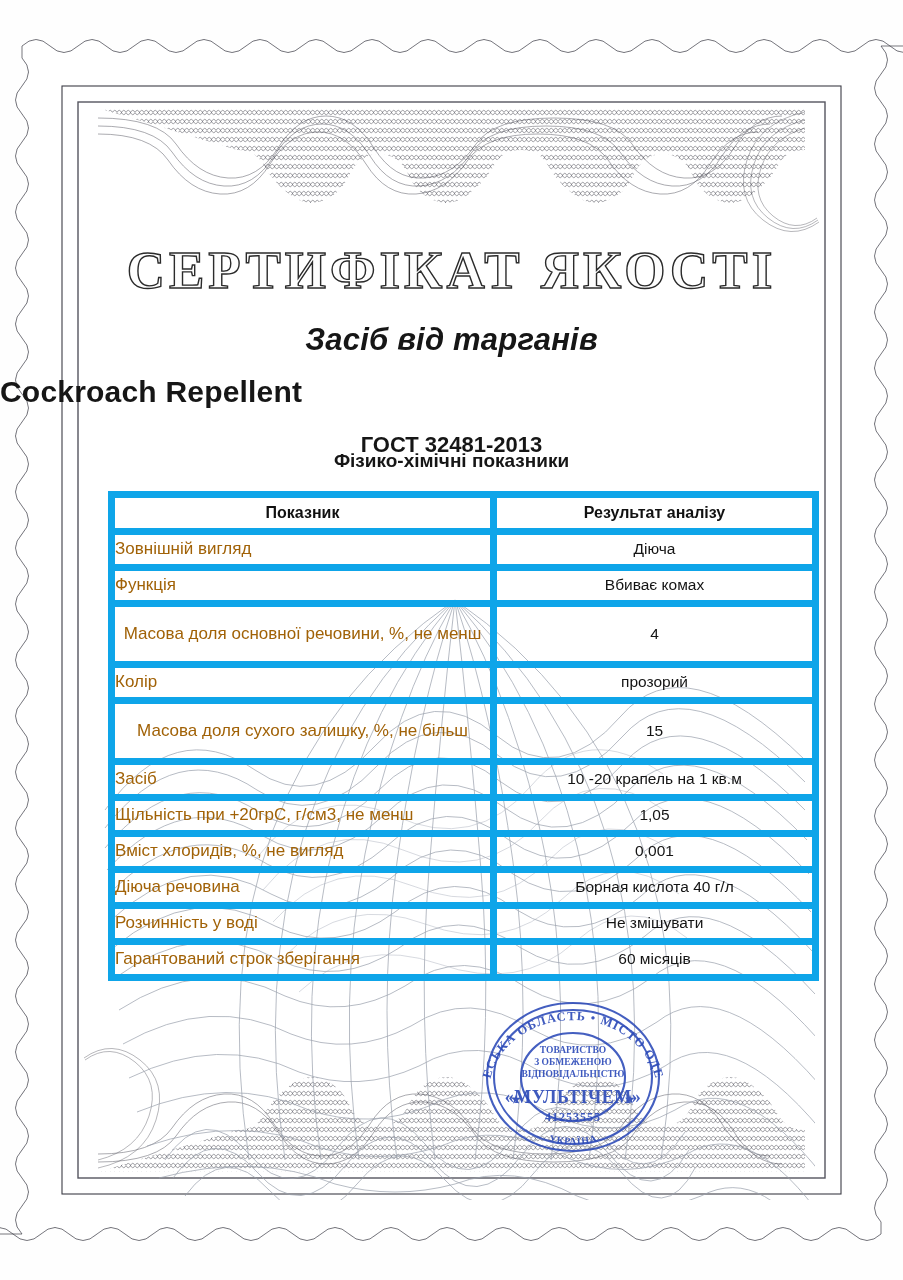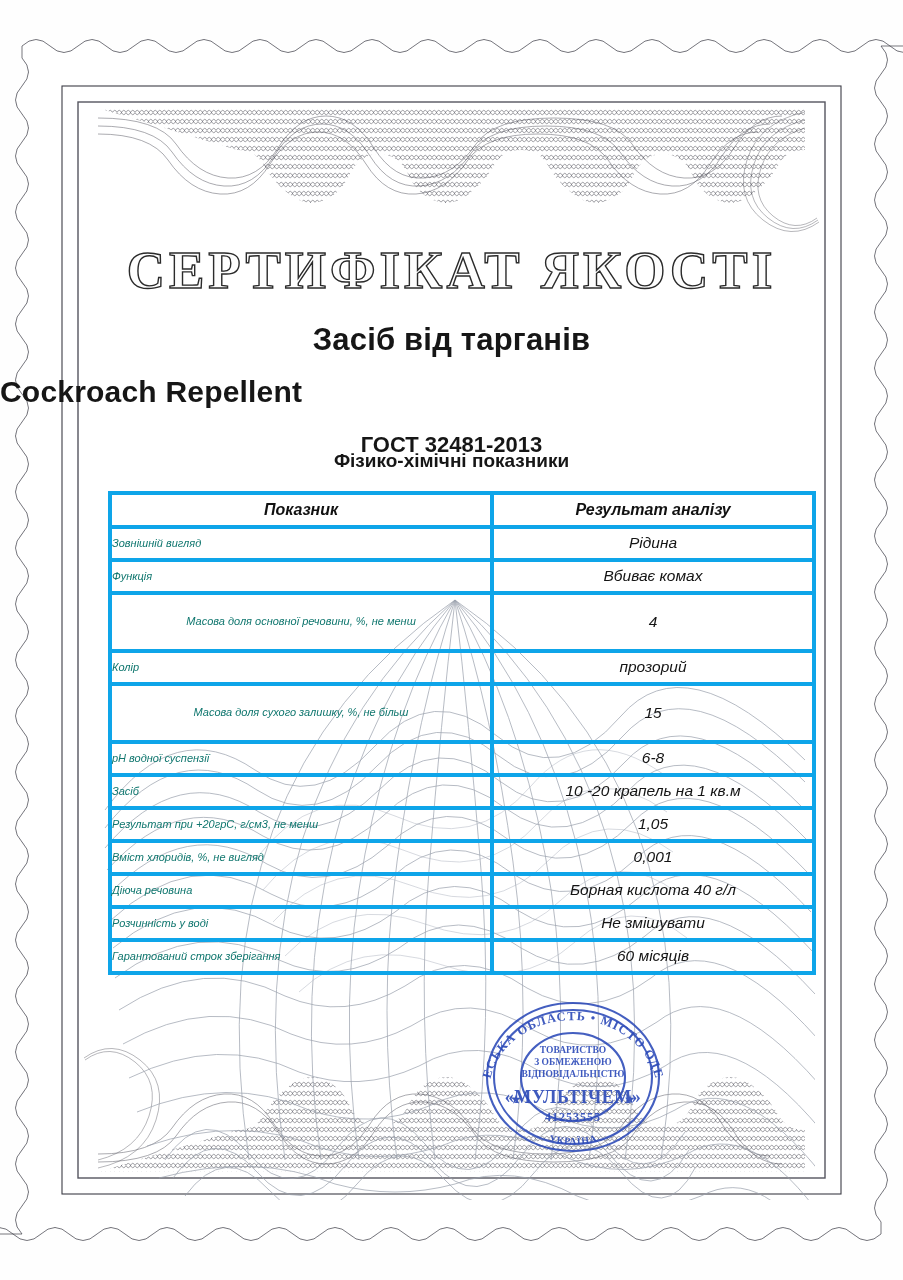--- a/index.html
+++ b/index.html
@@ -17,36 +17,36 @@
 
   .cert-title{position:absolute;left:0;top:240px;width:903px;text-align:center;
       font-family:"Liberation Serif","DejaVu Serif",serif;
       font-size:53px;font-weight:700;letter-spacing:4px;
       color:#fdfdfd;
       -webkit-text-stroke:1.4px #2b2b2b;
       text-shadow:0 0 0 #2b2b2b;
       white-space:nowrap;}
 
   .prod-name-ua{position:absolute;left:0;top:322px;width:903px;text-align:center;
-      font-size:31px;font-weight:700;color:#161616;letter-spacing:.2px;}
+      font-size:31px;font-weight:700;color:#161616;letter-spacing:.2px;font-style:italic;}
   .prod-name-en{position:absolute;left:0;top:375px;width:903px;
       font-size:30px;font-weight:700;color:#161616;letter-spacing:.2px;}
   .std-line{position:absolute;left:0;top:432px;width:903px;text-align:center;
       font-size:22px;font-weight:700;color:#161616;}
   .section-sub{position:absolute;left:0;top:450px;width:903px;text-align:center;
       font-size:19px;font-weight:700;color:#161616;}
 
   
   .tbl-wrap{position:absolute;left:108px;top:491px;width:704px;}
   table.spec{border-collapse:collapse;width:704px;table-layout:fixed;background:transparent;}
-  table.spec td,table.spec th{border:4px solid #0ea5e9;padding:0;vertical-align:middle;background:transparent;font-style:italic;}
+  table.spec td,table.spec th{border:7px solid #0ea5e9;padding:0;vertical-align:middle;background:transparent;}
   col.c1{width:382px;}
   col.c2{width:322px;}
   th.hd{height:30px;font-size:16px;font-weight:700;text-align:center;color:#111;}
-  td.p-name{padding:4px 0 4px 8px;font-size:11px;color:#0f766e;text-align:left;line-height:1.45;}
+  td.p-name{padding:4px 0 4px 8px;font-size:17px;color:#a16207;text-align:left;line-height:1.45;}
   td.p-val{font-size:15.5px;color:#141414;text-align:center;line-height:1.45;padding:4px 6px;}
   tr.r1 td{height:29px;}
   tr.r2 td{height:54px;text-align:center;}
 </style>
 </head>
 <body>
 
 <div id="page">
 
   <svg class="border-svg" viewBox="0 0 903 1280" xmlns="http://www.w3.org/2000/svg">
@@ -225,48 +225,44 @@
           </colgroup>
         <thead>
           <tr>
             <th class="hd">Показник</th>
             <th class="hd">Результат аналізу</th>
           </tr>
         </thead>
         <tbody id="spec-body">
             <tr class="r1">
               <td class="p-name">Зовнішній вигляд</td>
-              <td class="p-val">Рідина</td>
+              <td class="p-val">Діюча</td>
             </tr>
             <tr class="r1">
               <td class="p-name">Функція</td>
               <td class="p-val">Вбиває комах</td>
             </tr>
             <tr class="r2">
               <td class="p-name">Масова доля основної речовини, %, не менш</td>
               <td class="p-val">4</td>
             </tr>
             <tr class="r1">
               <td class="p-name">Колір</td>
               <td class="p-val">прозорий</td>
             </tr>
             <tr class="r2">
               <td class="p-name">Масова доля сухого залишку, %, не більш</td>
               <td class="p-val">15</td>
             </tr>
             <tr class="r1">
-              <td class="p-name">pH водної суспензії</td>
-              <td class="p-val">6-8</td>
-            </tr>
-            <tr class="r1">
               <td class="p-name">Засіб</td>
               <td class="p-val">10 -20 крапель на 1 кв.м</td>
             </tr>
             <tr class="r1">
-              <td class="p-name">Результат при +20грС, г/см3, не менш</td>
+              <td class="p-name">Щільність при +20грС, г/см3, не менш</td>
               <td class="p-val">1,05</td>
             </tr>
             <tr class="r1">
               <td class="p-name">Вміст хлоридів, %, не вигляд</td>
               <td class="p-val">0,001</td>
             </tr>
             <tr class="r1">
               <td class="p-name">Діюча речовина</td>
               <td class="p-val">Борная кислота 40 г/л</td>
             </tr>

